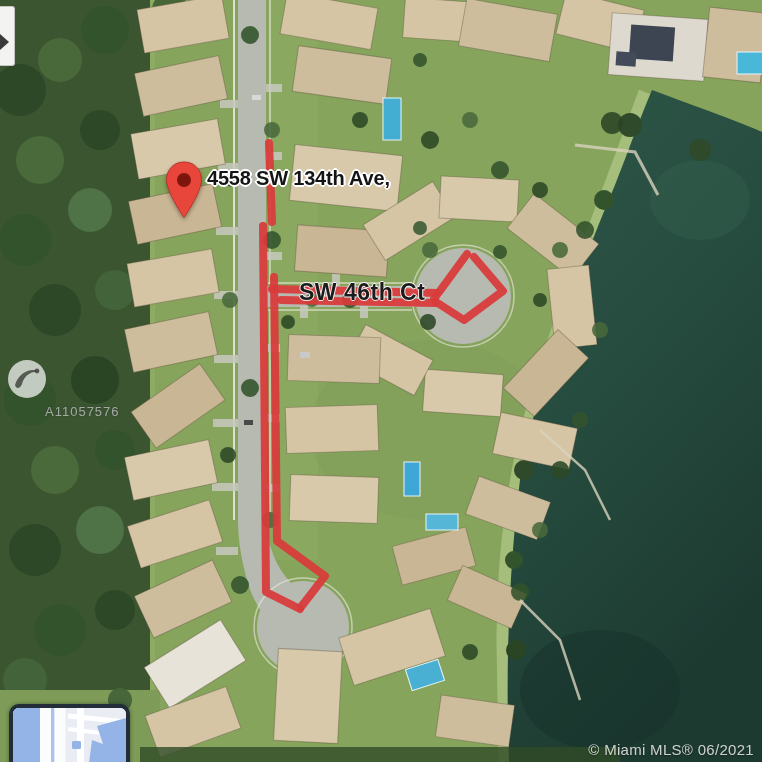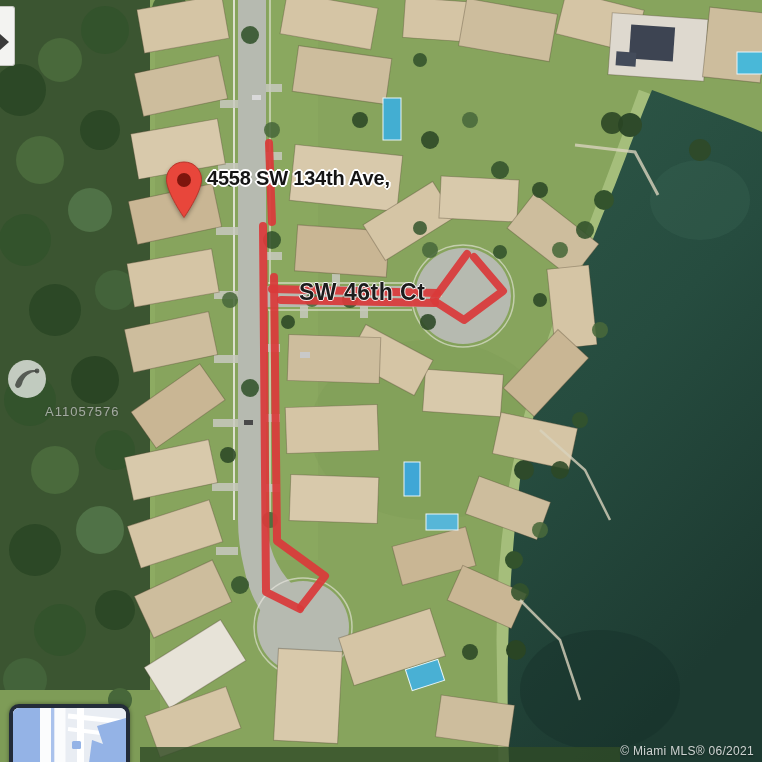--- a/index.html
+++ b/index.html
@@ -17,21 +17,21 @@
   .street{position:absolute;left:299px;top:279px;color:#1c1c1c;font-weight:700;font-size:23px;
           letter-spacing:0.5px;white-space:nowrap;
           text-shadow:-1px 0 0 rgba(255,255,255,.85),1px 0 0 rgba(255,255,255,.85),
                       0 -1px 0 rgba(255,255,255,.85),0 1px 0 rgba(255,255,255,.85);}
   .pin{position:absolute;left:165px;top:161px;filter:drop-shadow(0 2px 2px rgba(0,0,0,.35));}
 
   
   .wm-logo{position:absolute;left:7px;top:359px;opacity:.85;}
   .wm-id{position:absolute;left:45px;top:371px;font-size:13px;letter-spacing:1px;
          color:rgba(230,230,230,.62);text-shadow:0 0 2px rgba(40,40,40,.55);margin-top:33px;}
-  .copyright{position:absolute;right:8px;bottom:4px;font-size:12px;color:rgba(255,255,255,.78);
+  .copyright{position:absolute;right:8px;bottom:4px;font-size:15px;color:rgba(255,255,255,.78);
              text-shadow:0 1px 2px rgba(0,0,0,.4);letter-spacing:.3px;}
 
   
   .inset{position:absolute;left:9px;top:704px;width:113px;height:70px;
          border:4px solid var(--inset-border,#232c39);border-radius:10px;overflow:hidden;
          background:#edf0f5;box-shadow:0 0 4px rgba(0,0,0,.4);}
   
   .fragment{position:absolute;left:0;top:6px;width:14px;height:58px;background:#f3f3f1;
             border:1px solid #c6c6c2;border-left:none;border-radius:0 3px 3px 0;}
   .fragment .tri{position:absolute;left:0;top:27px;width:0;height:0;

